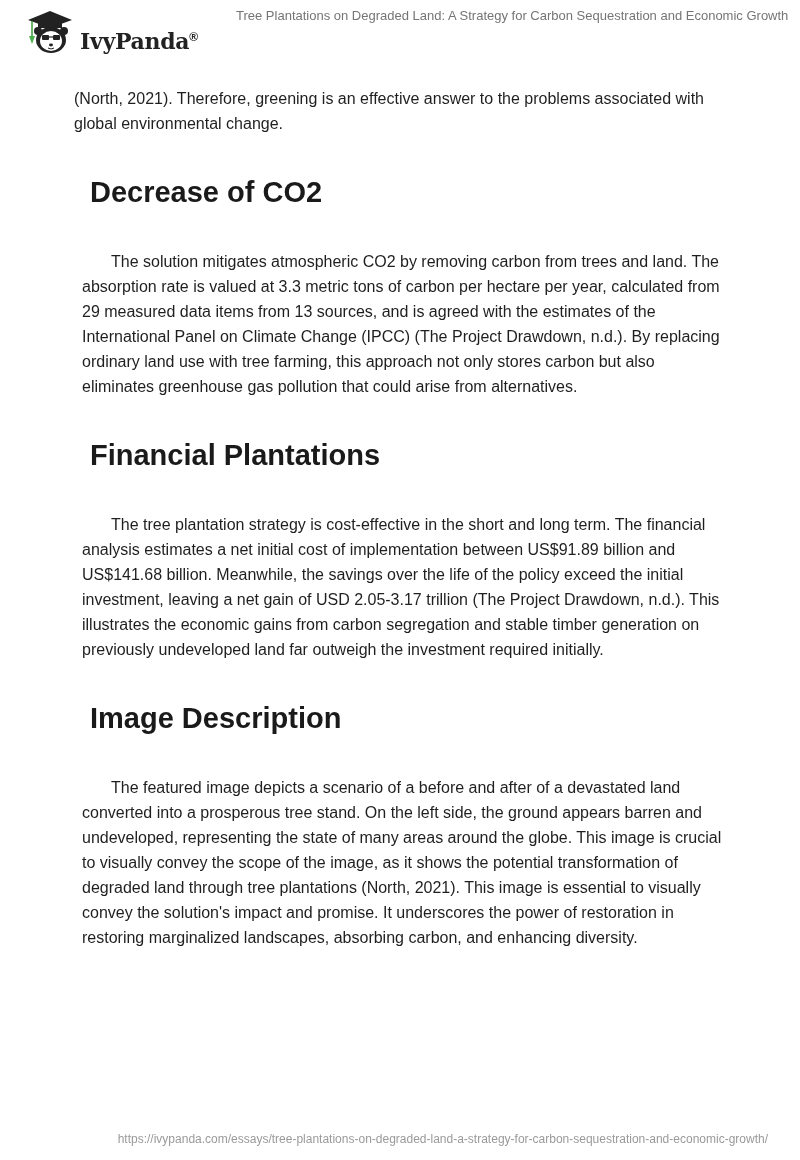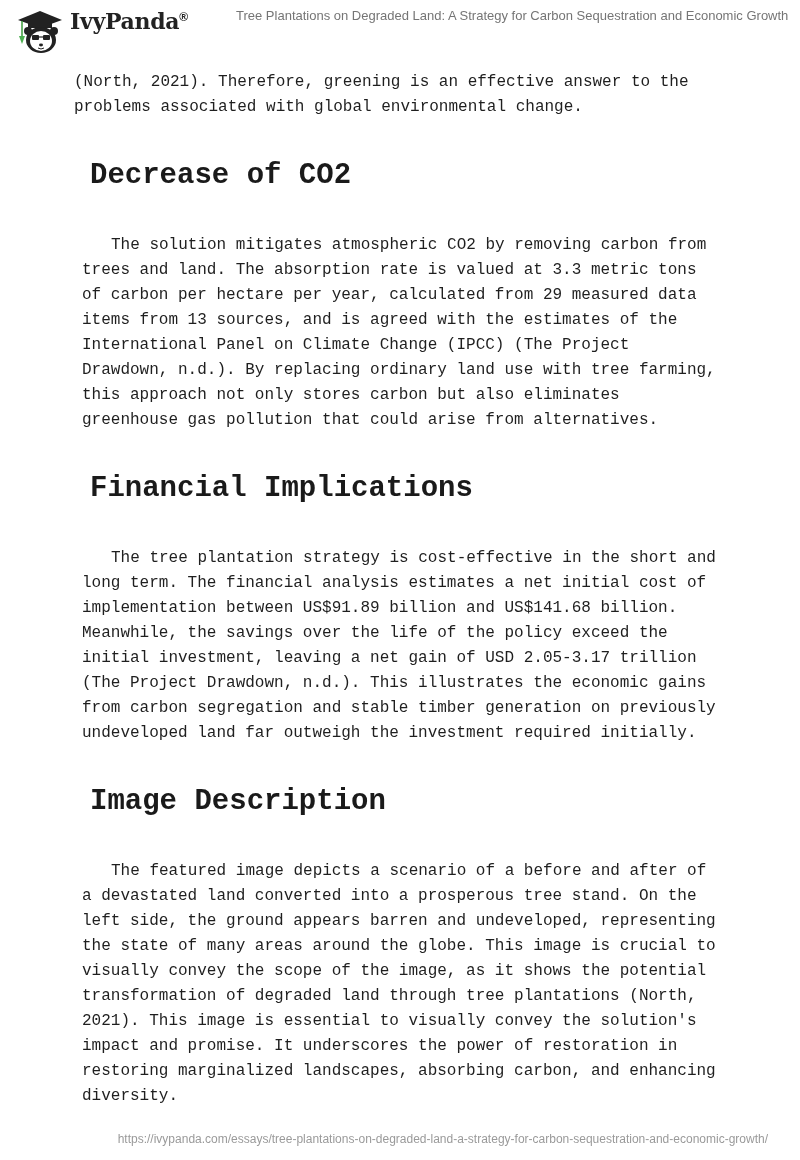--- a/index.html
+++ b/index.html
@@ -1,23 +1,23 @@
 <!DOCTYPE html>
 <html><head>
 <meta charset="utf-8">
 <style>
   html, body { margin: 0; padding: 0; background: #ffffff; }
   body { width: 800px; height: 1160px; position: relative; overflow: hidden; font-family: "Liberation Sans", sans-serif; color: #1f1f1f; }
   .header { position: absolute; left: 0; top: 0; width: 800px; height: 60px; }
-  .logo { position: absolute; left: 10px; top: 8px; display: flex; align-items: flex-start; }
+  .logo { position: absolute; left: 20px; top: 8px; display: flex; align-items: flex-end; }
   .logo-mark { width: 56px; height: 46px; position: relative; }
   .logo-text { font-family: "DejaVu Serif", "Liberation Serif", serif; font-weight: bold; font-size: 22px; color: #222; margin-left: 4px; letter-spacing: -0.3px; }
   .logo-text sup { font-size: 12px; font-family: "Liberation Sans", sans-serif; font-weight: bold; }
   .doc-title { position: absolute; left: 236px; top: 8px; font-size: 13px; color: #757575; white-space: nowrap; }
-  .content { position: absolute; left: 74px; top: 70px; width: 650px; font-family: Liberation Mono, monospace; }
+  .content { position: absolute; left: 74px; top: 86px; width: 650px; }
   p { margin: 0; font-size: 16px; line-height: 25px; color: #1f1f1f; }
   p.indent { text-indent: 29px; margin-left: 8px; }
   h2 { font-size: 29px; font-weight: bold; color: #1a1a1a; margin: 16px; line-height: 34px; }
   .gap-h { height: 23px; }
   .gap-p { height: 24px; }
   .footer-url { position: absolute; right: 32px; top: 1132px; font-size: 12px; color: #9a9a9a; white-space: nowrap; }
 </style>
 </head>
 <body>
 
@@ -53,21 +53,21 @@
 
 <div class="content">
   <p>(North, 2021). Therefore, greening is an effective answer to the problems associated with global environmental change.</p>
   <div class="gap-h"></div>
 
   <h2>Decrease of CO2</h2>
   <div class="gap-p"></div>
   <p class="indent">The solution mitigates atmospheric CO2 by removing carbon from trees and land. The absorption rate is valued at 3.3 metric tons of carbon per hectare per year, calculated from 29 measured data items from 13 sources, and is agreed with the estimates of the International Panel on Climate Change (IPCC) (The Project Drawdown, n.d.). By replacing ordinary land use with tree farming, this approach not only stores carbon but also eliminates greenhouse gas pollution that could arise from alternatives.</p>
   <div class="gap-h"></div>
 
-  <h2>Financial Implications</h2>
+  <h2>Financial Plantations</h2>
   <div class="gap-p"></div>
   <p class="indent">The tree plantation strategy is cost-effective in the short and long term. The financial analysis estimates a net initial cost of implementation between US$91.89 billion and US$141.68 billion. Meanwhile, the savings over the life of the policy exceed the initial investment, leaving a net gain of USD 2.05-3.17 trillion (The Project Drawdown, n.d.). This illustrates the economic gains from carbon segregation and stable timber generation on previously undeveloped land far outweigh the investment required initially.</p>
   <div class="gap-h"></div>
 
   <h2>Image Description</h2>
   <div class="gap-p"></div>
   <p class="indent">The featured image depicts a scenario of a before and after of a devastated land converted into a prosperous tree stand. On the left side, the ground appears barren and undeveloped, representing the state of many areas around the globe. This image is crucial to visually convey the scope of the image, as it shows the potential transformation of degraded land through tree plantations (North, 2021). This image is essential to visually convey the solution's impact and promise. It underscores the power of restoration in restoring marginalized landscapes, absorbing carbon, and enhancing diversity.</p>
 </div>
 
 <div class="footer-url">https://ivypanda.com/essays/tree-plantations-on-degraded-land-a-strategy-for-carbon-sequestration-and-economic-growth/</div>

